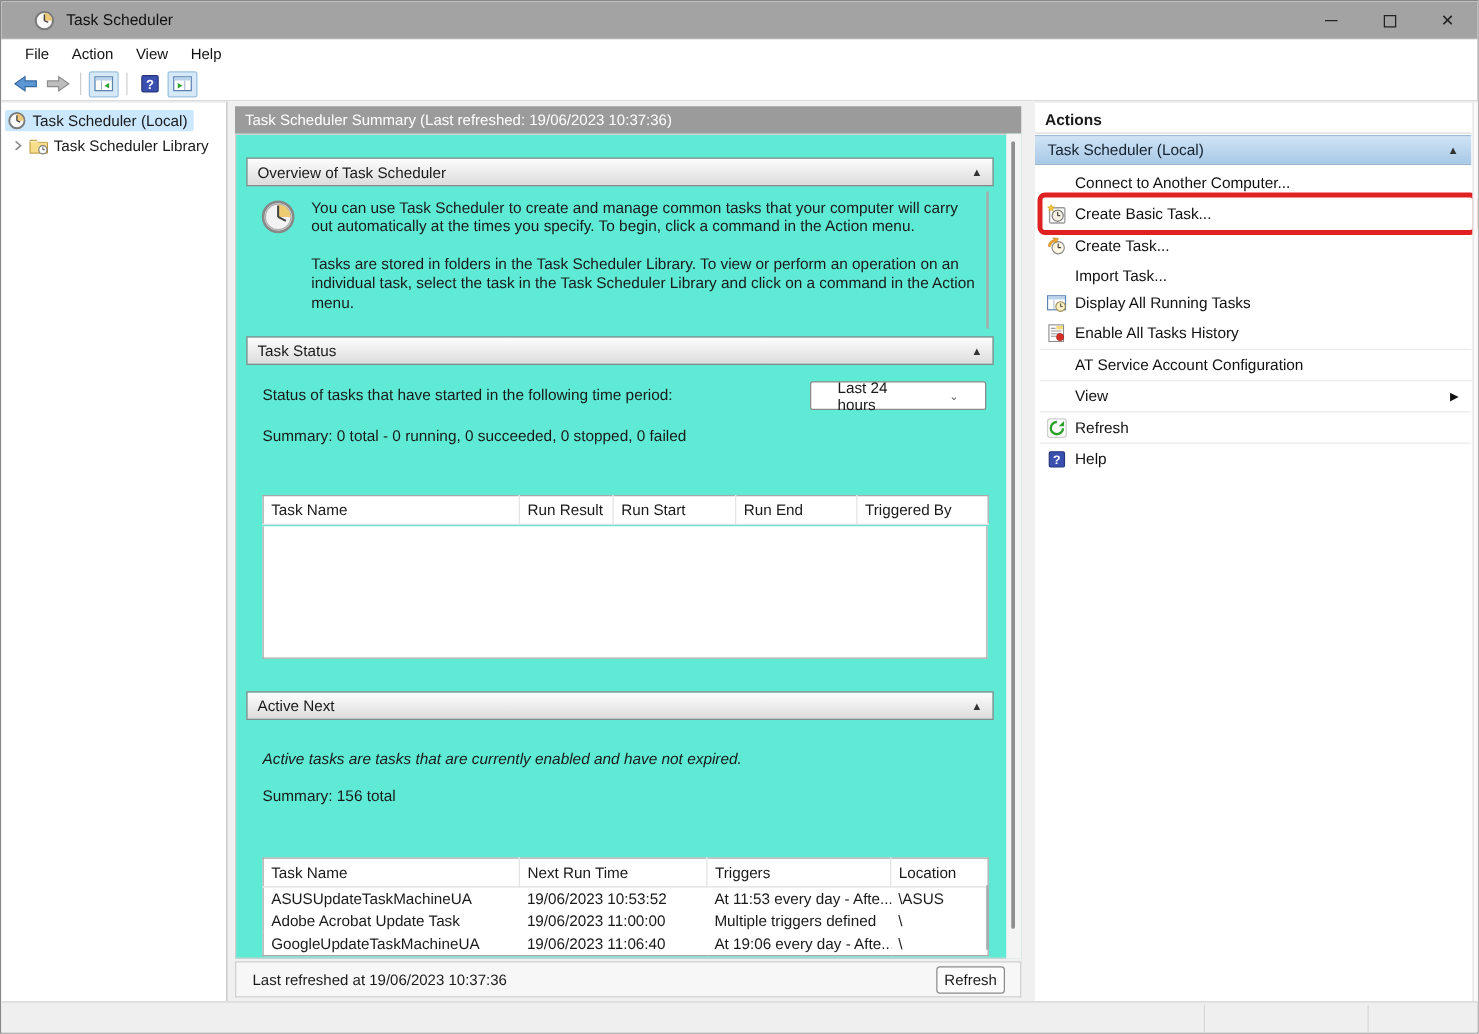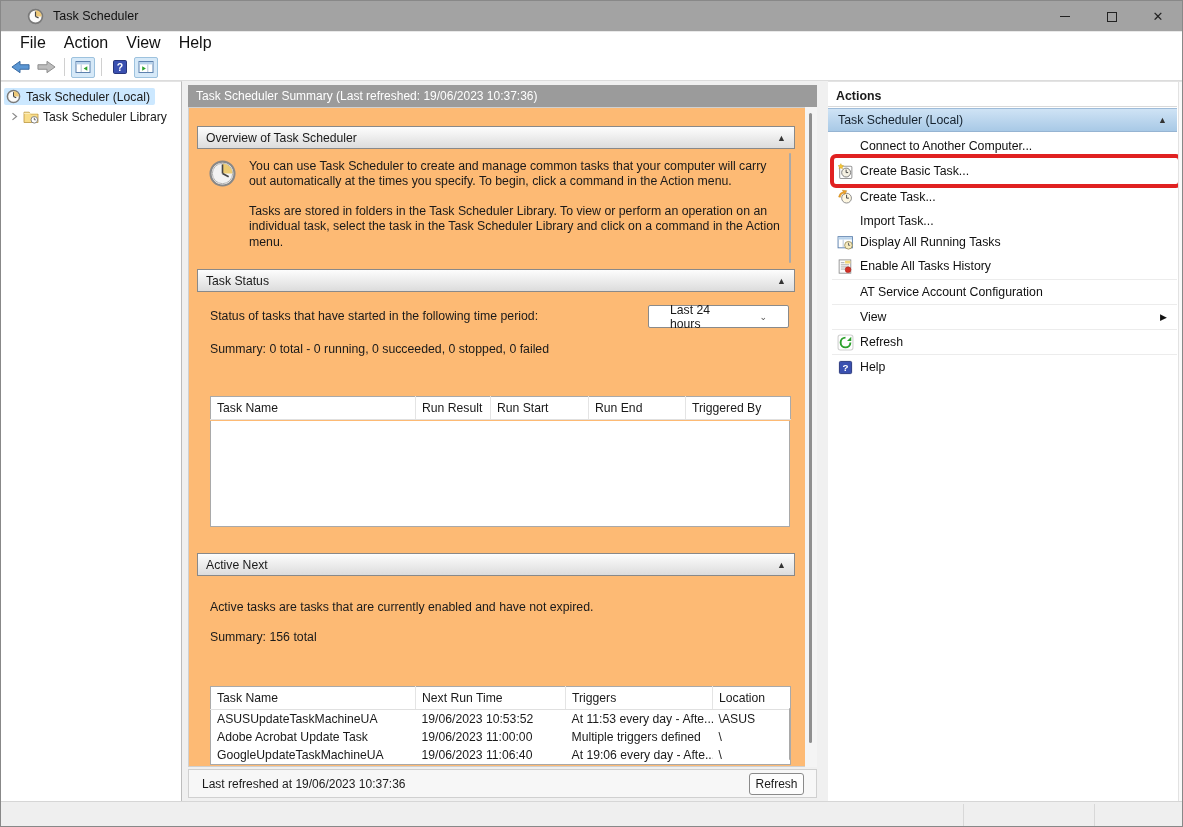--- a/index.html
+++ b/index.html
@@ -14,41 +14,41 @@
   .titlebar { position:absolute; left:0; top:0; width:100%; height:31px; background:#a3a3a3; border-bottom:1px solid #e9e9e9; }
   .titlebar .app-icon { position:absolute; left:26px; top:7px; width:17px; height:17px; }
   .titlebar .title { position:absolute; left:52px; top:8px; font-size:12.5px; color:#111; }
   .win-btn { position:absolute; top:0; width:46px; height:31px; display:flex; align-items:center; justify-content:center; }
   .min-glyph { width:10px; height:1px; background:#222; display:block; }
   .max-glyph { width:10px; height:10px; border:1px solid #222; display:block; }
   .close-glyph { font-size:13px; color:#222; line-height:1; }
 
   
   .menubar { position:absolute; left:0; top:31px; width:100%; height:22px; background:#fff; display:flex; align-items:center; padding-left:10px; gap:0; }
-  .menu-item { padding:2px 9px; font-size:16px; color:#111; cursor:default; }
+  .menu-item { padding:2px 9px; font-size:12px; color:#111; cursor:default; }
 
   
   .toolbar { position:absolute; left:0; top:53px; width:100%; height:27px; background:#fff; border-bottom:1px solid #dcdcdc; display:flex; align-items:center; padding-left:6px; }
   .tb-icon { width:24px; height:21px; display:flex; align-items:center; justify-content:center; margin:0 1px; border-radius:2px; }
   .tb-icon.selected { background:#d6e9f8; border:1px solid #9dc2de; }
   .tb-sep { width:1px; height:18px; background:#d0d0d0; margin:0 5px; }
 
   
   .main { position:absolute; left:0; top:80px; width:1183px; height:720px; background:#f0f0f0; }
 
   
   .tree-panel { position:absolute; left:0; top:0; width:181px; height:720px; background:#fff; border-right:1px solid #bcbcbc; border-top:1px solid #e3e3e3; padding-top:5px; }
   .tree-row { display:flex; align-items:center; height:19px; font-size:12.2px; }
   .tree-row .sel { display:flex; align-items:center; background:#cce8ff; border-radius:2px; padding:1px 5px 1px 2px; margin-left:3px; gap:5px; }
   .tree-row2 { display:flex; align-items:center; height:19px; font-size:12.2px; margin-top:1px; gap:4px; padding-left:9px; }
 
   
   .center { position:absolute; left:187px; top:0; width:635px; height:720px; }
   .sum-header { position:absolute; left:0; top:4px; width:629px; height:22px; background:#9b9b9b; color:#fff; font-size:12px; display:flex; align-items:center; padding-left:8px; }
-  .content { position:absolute; left:0; top:26px; width:629px; height:660px; background:#fdba74; border:1px solid #d0d0d0; overflow:hidden; }
+  .content { position:absolute; left:0; top:26px; width:629px; height:660px; background:#5eead4; border:1px solid #d0d0d0; overflow:hidden; }
   .sec-header { position:absolute; left:8px; width:598px; height:23px; background:linear-gradient(#fdfdfd,#dcdcdc); border:1px solid #898989; display:flex; align-items:center; justify-content:space-between; padding:0 8px; font-size:12.2px; color:#1a1a1a; }
   .collapse { font-size:9px; color:#333; }
   .ov-clock { position:absolute; left:19px; width:29px; height:29px; }
   .ov-text { position:absolute; left:60px; width:536px; font-size:12.3px; line-height:1.26; color:#1a1a1a; }
   .thumbline { position:absolute; width:2px; background:#a9a9a9; border-radius:1px; }
   .statline { position:absolute; left:21px; font-size:12.3px; color:#1a1a1a; }
   .dropdown { position:absolute; left:459px; top:197px; width:141px; height:23px; background:#fff; border:1px solid #8a8a8a; border-radius:2px; display:flex; align-items:center; justify-content:space-between; padding:0 21px; font-size:12.2px;gap:32px; }
   .dd-chev { font-size:9px; color:#555; }
   .ts-table { position:absolute; left:21px; width:580px; background:#fff; border:1px solid #a9a9a9; border-collapse:collapse; table-layout:fixed; font-size:12.2px; }
   .ts-table th { font-weight:normal; text-align:left; padding:4px 6px; border-right:1px solid #e4e4e4; border-bottom:1px solid #e0e0e0; height:16px; }
@@ -232,21 +232,21 @@
             <th>Triggered By</th>
           </tr>
         </tbody>
           </table>
         <div class="empty-body" style="top:313px;"></div>
 
         <div class="sec-header" style="top:445px;">
           <span>Active Next</span>
           <span class="collapse">▲</span>
         </div>
-        <div class="statline" style="top:492px;">Active tasks are tasks that are currently enabled and have not expired.</div>
+        <div class="statline" style="top:492px;font-style:italic;">Active tasks are tasks that are currently enabled and have not expired.</div>
         <div class="statline" style="top:522px;">Summary: 156 total</div>
 
         <table class="ts-table" style="top:578px;">
           <colgroup>
               <col style="width:205px">
               <col style="width:150px">
               <col style="width:147px">
               <col style="width:78px">
             </colgroup>
           <tbody>

